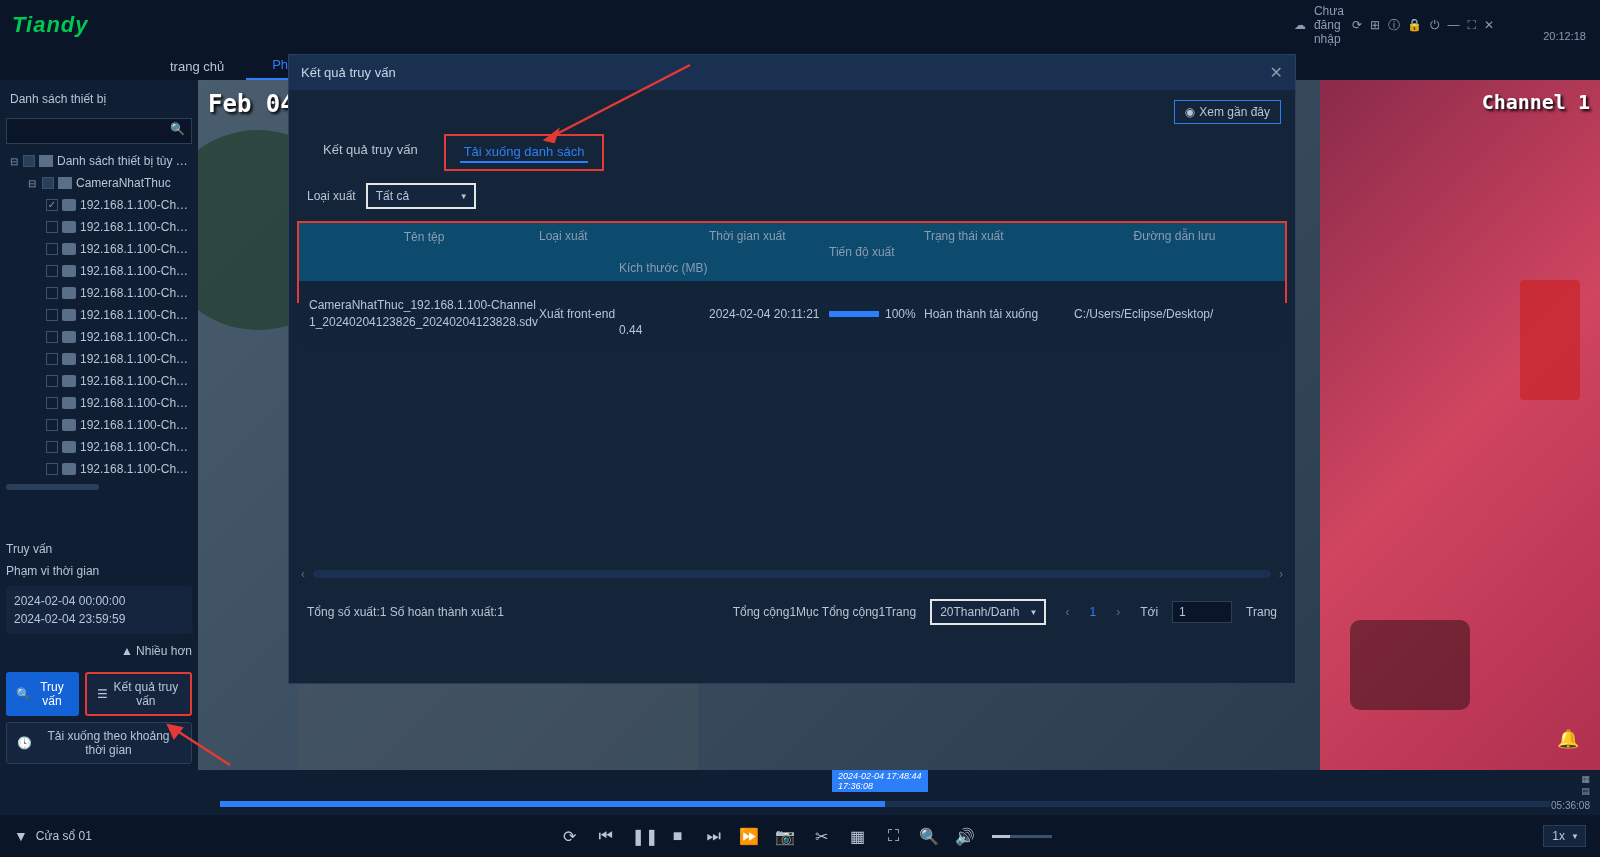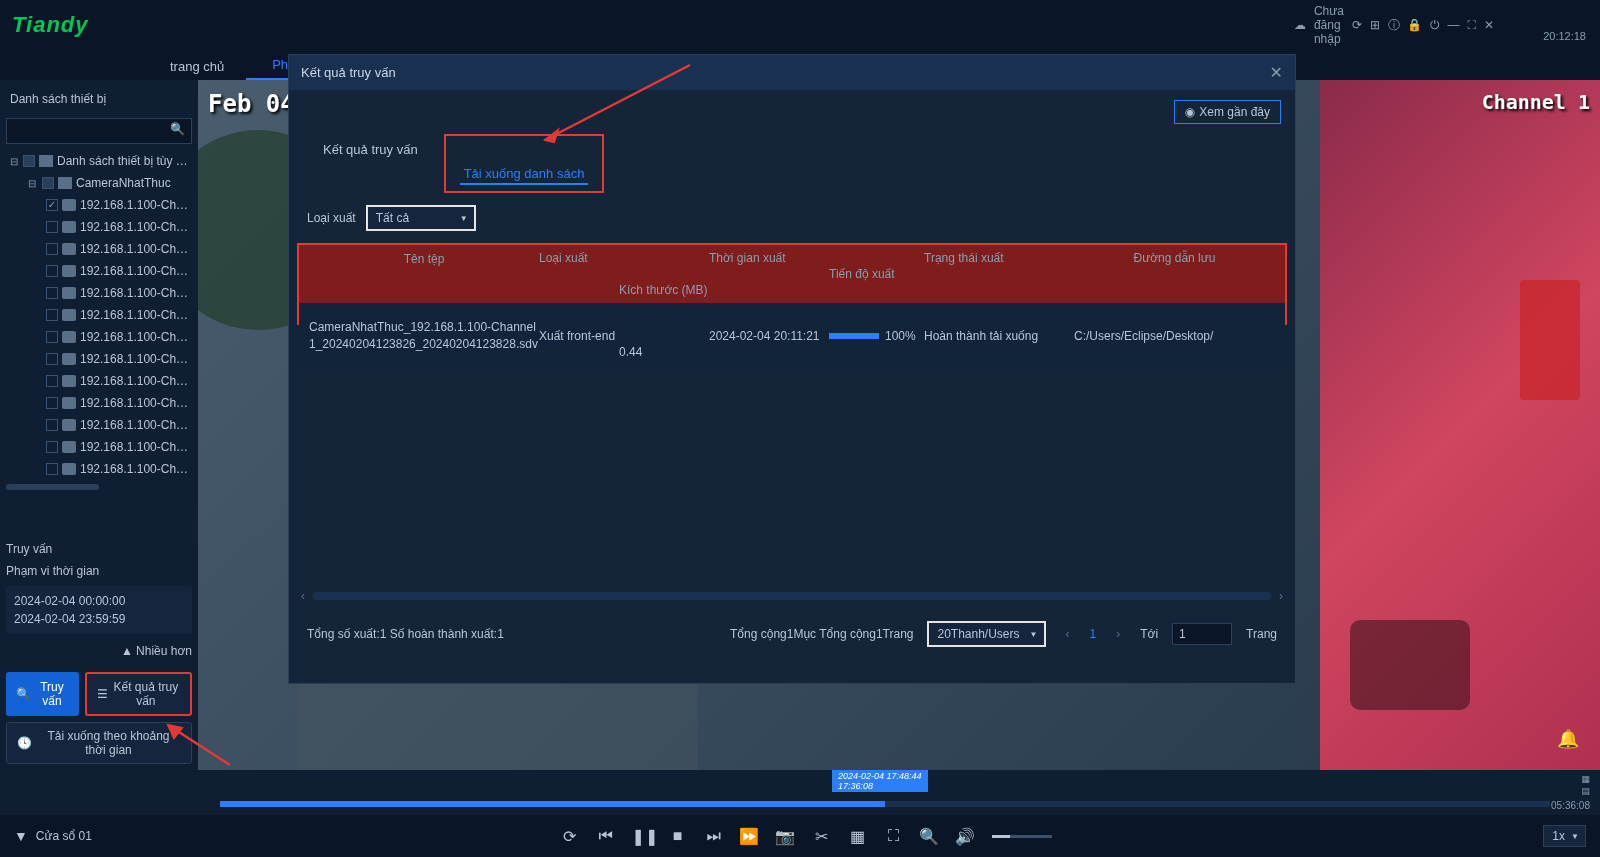--- a/index.html
+++ b/index.html
@@ -60,28 +60,28 @@
 
 
 .modal-overlay { position: absolute; top: 54px; left: 288px; width: 1008px; height: 630px; background: #14253a; border: 1px solid #2a3f5a; z-index: 100; display: flex; flex-direction: column; }
 .modal-header { display: flex; align-items: center; padding: 8px 12px; background: #1a3050; }
 .modal-title { font-size: 13px; color: #c8d5e6; }
 .modal-close { margin-left: auto; color: #8a9db0; font-size: 16px; cursor: pointer; background: none; border: none; }
 .modal-toolbar { display: flex; align-items: center; justify-content: flex-end; padding: 10px 14px; }
 .recent-btn { background: transparent; border: 1px solid #2d7ff9; color: #b8c5d6; padding: 4px 10px; font-size: 12px; cursor: pointer; display: flex; align-items: center; gap: 4px; }
 .modal-tabs { display: flex; gap: 10px; padding: 0 18px; }
 .modal-tab { padding: 8px 16px; font-size: 13px; color: #b8c5d6; cursor: pointer; }
-.modal-tab.active { color: #2d7ff9; border-bottom: 2px solid #2d7ff9; margin-top: 22px; }
+.modal-tab.active { color: #2d7ff9; border-bottom: 2px solid #2d7ff9; }
 .highlight-red-tab { border: 2px solid #e53935; padding: 6px 14px; }
 .export-type-row { display: flex; align-items: center; gap: 10px; padding: 12px 18px; font-size: 12px; }
 .select-box { background: #14253d; border: 2px solid #e5e5e5; color: #b8c5d6; padding: 4px 24px 4px 8px; font-size: 12px; position: relative; min-width: 110px; }
 .select-arrow { position: absolute; right: 6px; top: 50%; transform: translateY(-50%); font-size: 8px; }
 
 .table-wrap { margin: 0 8px; border: 2px solid #e53935; height: 82px; }
-.table-header { display: flex; background: #7f1d1d; padding: 6px 10px; font-size: 12px; color: #8a9db0; }
+.table-header { display: flex; background: #0c4a6e; padding: 6px 10px; font-size: 12px; color: #8a9db0; }
 .table-row { display: flex; padding: 10px 10px; font-size: 12px; color: #b8c5d6; align-items: center; background: #12243a; }
 .col-name { width: 230px; flex-shrink: 0; word-break: break-all; line-height: 1.4; }
 .col-type { width: 80px; flex-shrink: 0; }
 .col-size { width: 90px; flex-shrink: 0; margin-top: 32px; }
 .col-time { width: 120px; flex-shrink: 0; }
 .col-progress { width: 95px; flex-shrink: 0; display: flex; align-items: center; gap: 6px; }
 .col-status { width: 150px; flex-shrink: 0; }
 .col-path { flex: 1; }
 .progress-bar { width: 50px; height: 6px; background: #2d7ff9; }
 .h-scroll { display: flex; align-items: center; padding: 4px 12px; margin-top: 260px; }
@@ -371,21 +371,21 @@
   <div class="h-scroll">
     <span class="h-scroll-arrow">‹</span>
     <div class="h-scroll-track"></div>
     <span class="h-scroll-arrow">›</span>
   </div>
 
   <div class="modal-footer">
     <span>Tổng số xuất:1 Số hoàn thành xuất:1</span>
     <span style="margin-left:auto">Tổng cộng1Mục Tổng cộng1Trang</span>
     <div class="select-box">
-      <span>20Thanh/Users</span><span class="select-arrow">▼</span>
+      <span>20Thanh/Danh</span><span class="select-arrow">▼</span>
     </div>
     <span class="page-arrow">‹</span>
     <span class="page-num">1</span>
     <span class="page-arrow">›</span>
     <span>Tới</span>
     <input class="page-input" value="1" style="">
     <span>Trang</span>
   </div>
 </div>
 

